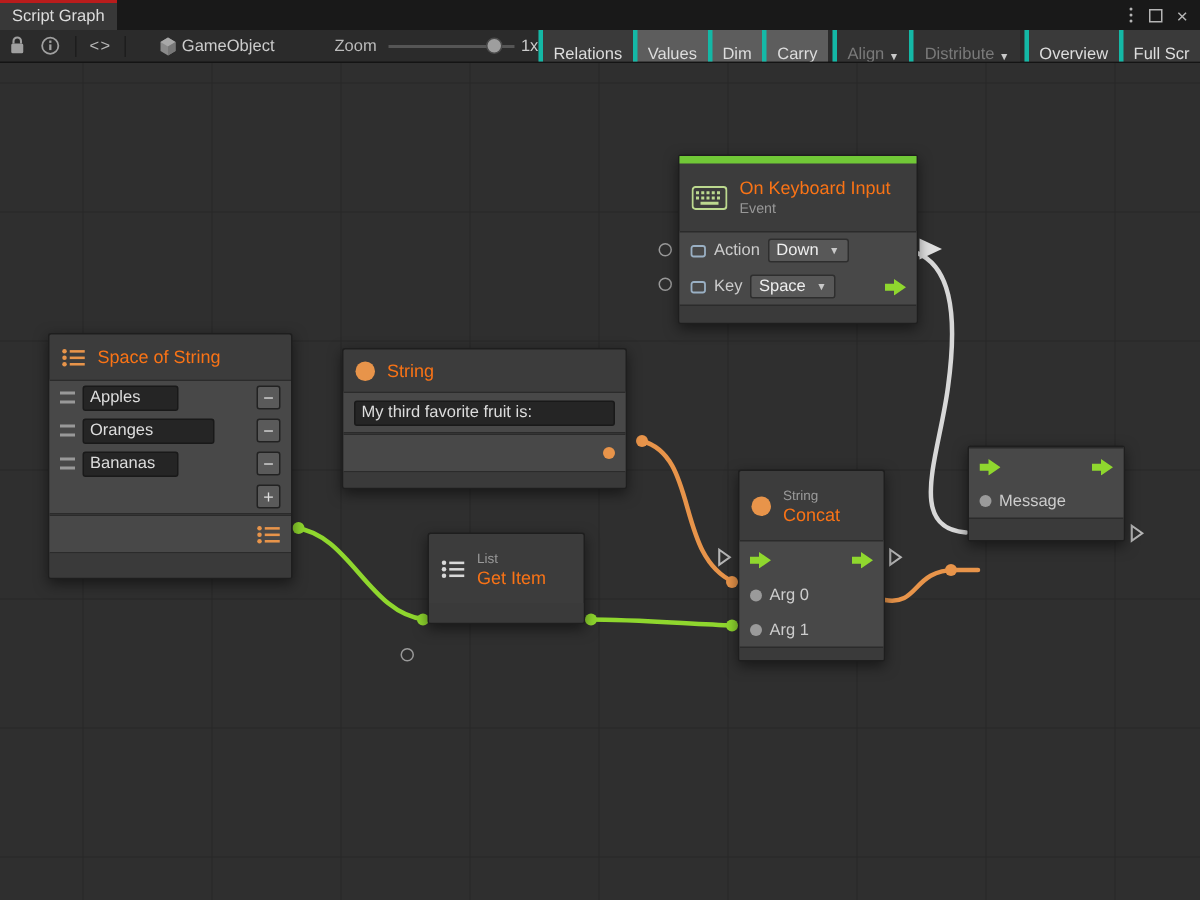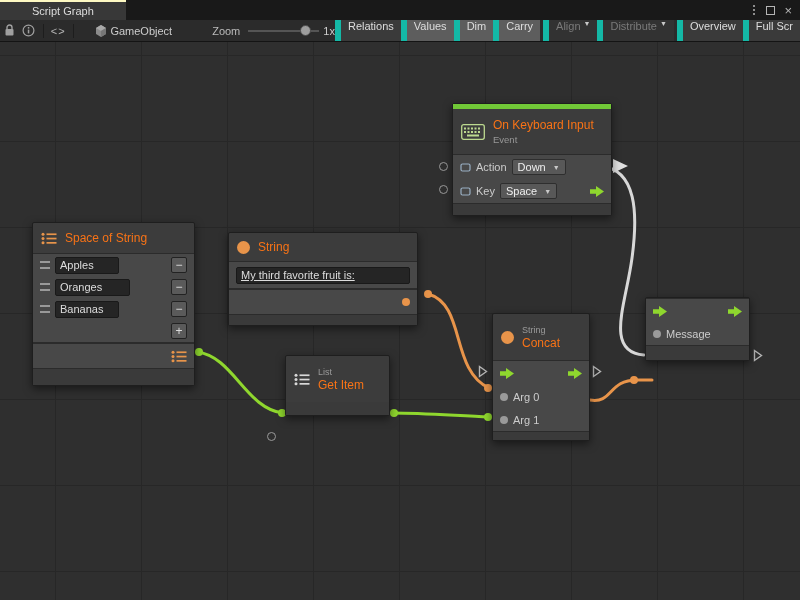--- a/index.html
+++ b/index.html
@@ -1,38 +1,38 @@
 <!DOCTYPE html>
 <html><head>
 <meta charset="utf-8">
 <style>
 *{margin:0;padding:0;box-sizing:border-box}
 html,body{width:800px;height:600px;overflow:hidden}
 body{background:#191919;font-family:"Liberation Sans","DejaVu Sans",sans-serif;position:relative}
 
 .titlebar{height:20px;background:#191919;display:flex;align-items:stretch}
-.tab{display:flex;align-items:center;padding:0 32px;background:#383838;border-top:2px solid #fef9c3;color:#ddd;font-size:11px}
+.tab{display:flex;align-items:center;padding:0 8px;background:#383838;border-top:2px solid #b91c1c;color:#ddd;font-size:11px}
 .win-controls{margin-left:auto;display:flex;align-items:center;gap:9px;padding-right:8px}
 .kebab{display:flex;flex-direction:column;gap:2px;padding:2px}
 .kebab i{width:2px;height:2px;background:#b5b5b5;border-radius:50%}
 .maxbox{width:9px;height:9px;border:1px solid #b5b5b5}
 .closex{font-size:13px;color:#b5b5b5;line-height:1}
 
 .toolbar{height:22px;background:#2b2b2b;border-bottom:1px solid #141414;display:flex;align-items:center;font-size:11px;color:#ccc;overflow:hidden}
 .tb-icon{display:flex;align-items:center;justify-content:center;width:24px;height:22px}
 .tb-sep{width:1px;height:14px;background:#1d1d1d;margin:0 5px}
 .code-icon{color:#b5b5b5;font-size:11px;letter-spacing:1px}
 .go{display:flex;align-items:center;gap:2px;margin-left:16px;color:#ccc}
 .zoom-label{margin-left:40px;color:#bbb}
 .slider{position:relative;width:90px;height:22px;margin-left:8px}
 .slider .track{position:absolute;left:0;right:0;top:10px;height:2px;background:#555}
 .slider .handle{position:absolute;right:8px;top:5px;width:11px;height:11px;border-radius:50%;background:#9e9e9e;border:1px solid #4a4a4a}
 .zoom-val{margin-left:4px;color:#ccc}
 .tb-buttons{margin-left:auto;display:flex;height:22px}
-.tb-btn{display:flex;align-items:flex-start;padding:0 7px;background:#3a3a3a;border-left:6px solid #14b8a6;color:#ddd;white-space:nowrap;height:22px}
+.tb-btn{display:flex;align-items:flex-end;padding:0 7px;background:#3a3a3a;border-left:3px solid #14b8a6;color:#ddd;white-space:nowrap;height:22px}
 .tb-btn.active{background:#5d5d5d}
 .tb-btn.disabled{background:#323232;color:#7a7a7a}
 .caret{font-size:7px;margin-left:3px;color:#c9c9c9}
 .tb-gap{width:3px}
 
 .canvas{position:absolute;left:0;top:42px;width:800px;height:558px;background-color:#2f2f2f;
  background-image:linear-gradient(#272727 1px,transparent 1px),linear-gradient(90deg,#272727 1px,transparent 1px);
  background-size:86px 86px;background-position:55px 13px;overflow:hidden}
 .wires{position:absolute;left:0;top:0;pointer-events:none}
 
@@ -249,21 +249,21 @@
     </div>
     <div class="n-ports">
       <div class="p-row row22">
         <span class="handle-lines"></span>
         <input class="tfield" style="width: 64px;" value="Apples">
         <span class="spacer"></span>
         <div class="sq-btn">−</div>
       </div>
       <div class="p-row row22">
         <span class="handle-lines"></span>
-        <input class="tfield" style="width: 75px;" value="Oranges">
+        <input class="tfield" style="width: 88px;" value="Oranges">
         <span class="spacer"></span>
         <div class="sq-btn">−</div>
       </div>
       <div class="p-row row22">
         <span class="handle-lines"></span>
         <input class="tfield" style="width: 64px;" value="Bananas">
         <span class="spacer"></span>
         <div class="sq-btn">−</div>
       </div>
       <div class="p-row row22">
@@ -289,21 +289,21 @@
     <div class="n-footer f16"></div>
   </div>
 
   <div class="node" style="left:228px;top:190px;width:190px">
     <div class="n-header h28">
       <span class="dot orange bigdot"></span>
       <div class="n-title">String</div>
     </div>
     <div class="n-ports">
       <div class="p-row row26">
-        <input class="tfield" style="width: 100%; text-decoration: underline;" value="My third favorite fruit is:">
+        <input class="tfield" style="width: 100%;" value="My third favorite fruit is:">
       </div>
     </div>
     <div class="n-ports">
       <div class="p-row row24">
         <span class="spacer"></span>
         <span class="dot orange"></span>
       </div>
     </div>
     <div class="n-footer f10"></div>
   </div>

